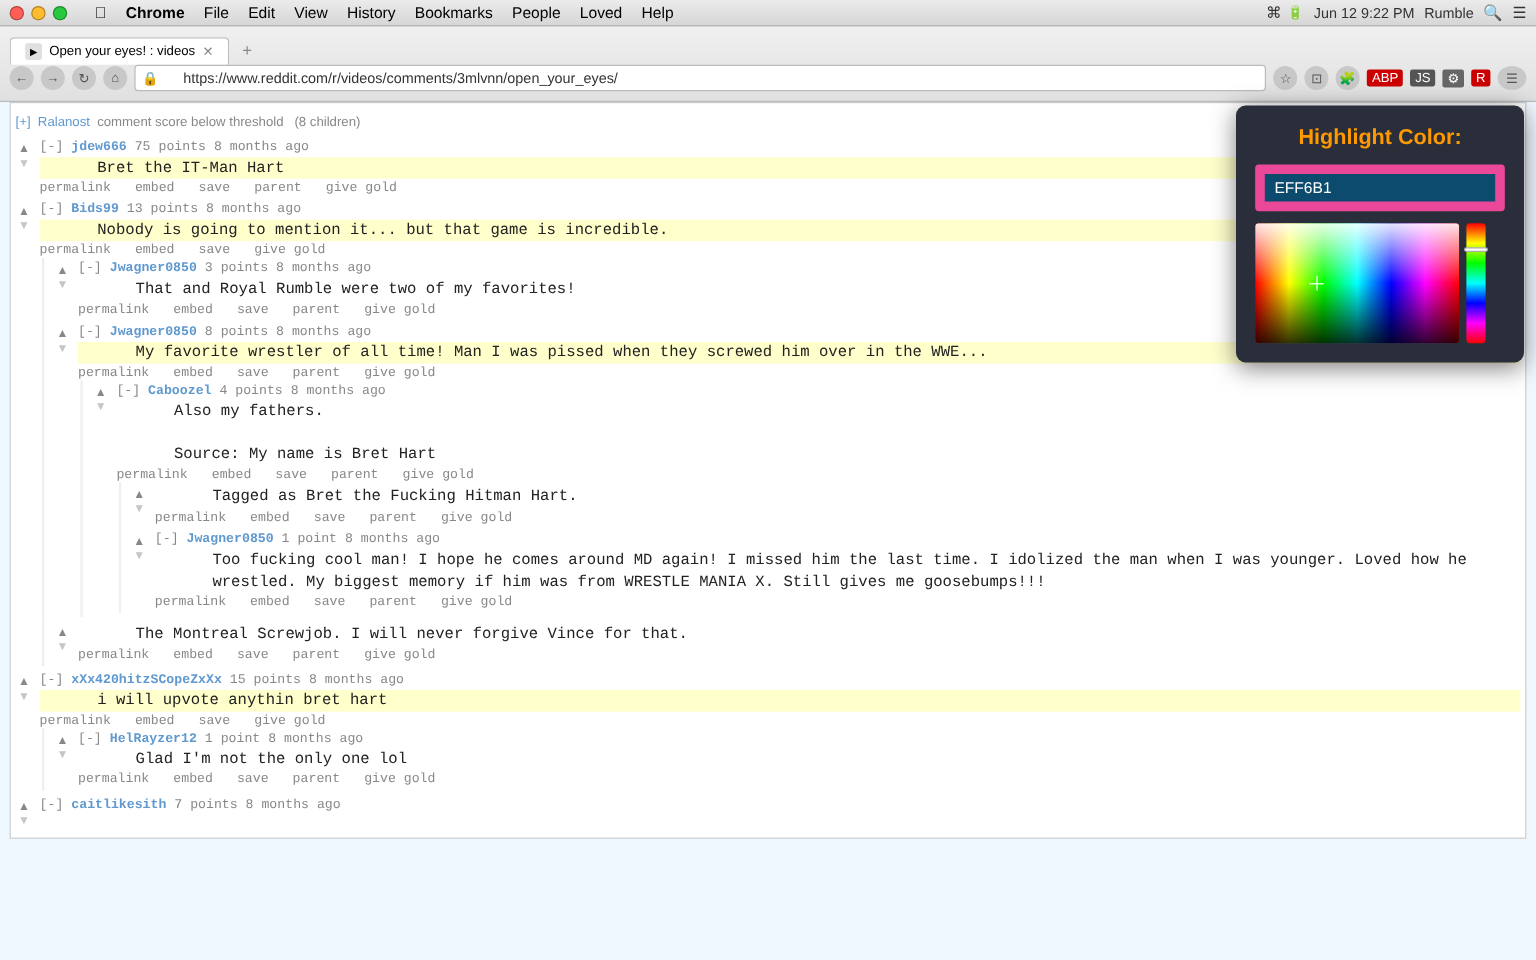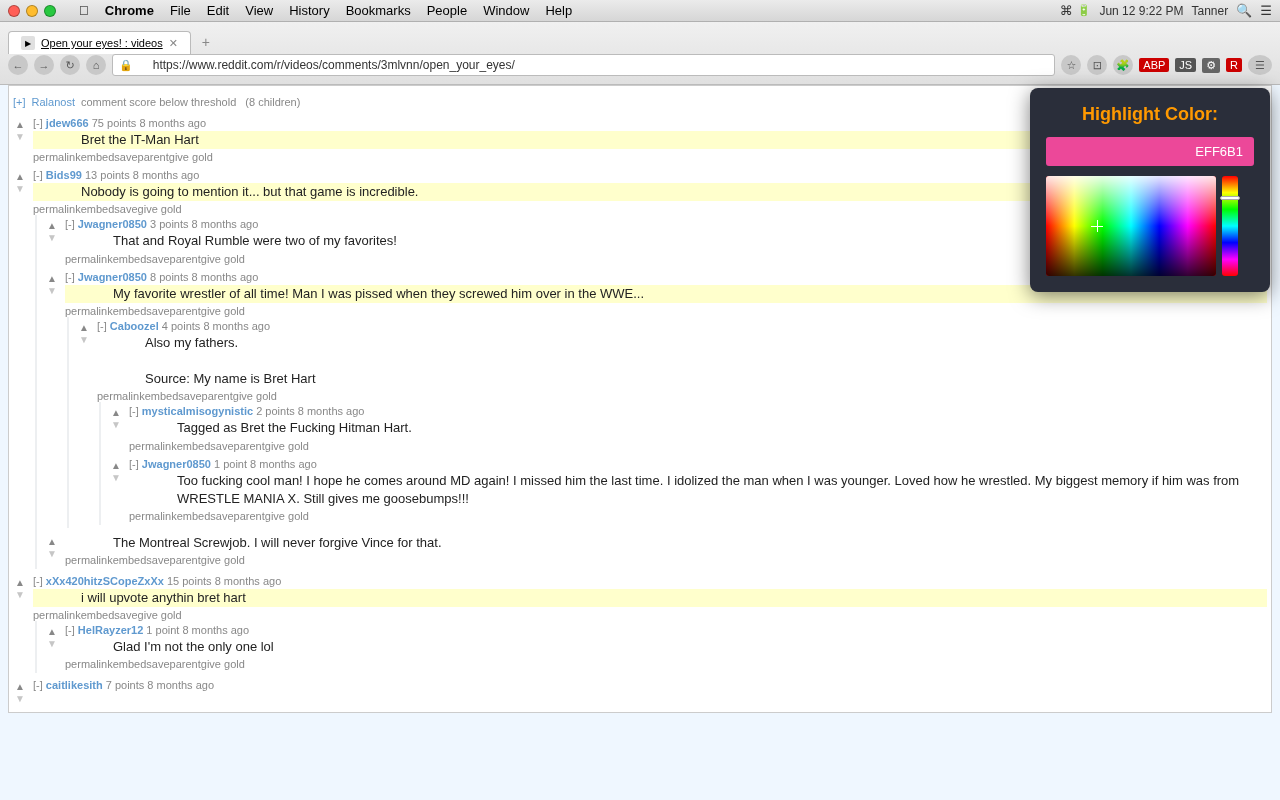--- a/index.html
+++ b/index.html
@@ -45,28 +45,28 @@
     .content-area { display: flex; height: calc(800px - 22px - 56px); }
     .main-content { flex: 1; overflow-y: auto; background: #eff7ff; padding: 0 8px 8px 8px; }
 
     
     .comment-section { background: white; border: 1px solid #ccc; padding: 4px; }
     .comment { padding: 3px 0 3px 0; }
     .comment-row { display: flex; align-items: flex-start; gap: 2px; }
     .vote-arrows { display: flex; flex-direction: column; align-items: center; min-width: 14px; margin-right: 4px; padding-top: 2px; }
     .arrow { font-size: 10px; color: #c6c6c6; cursor: pointer; line-height: 1.2; }
     .arrow.up { color: #888; }
-    .comment-body { flex: 1; }
+    .comment-body { flex: 1; font-family: Liberation Mono, monospace; }
     .comment-meta { font-size: 11px; color: #888; margin-bottom: 2px; }
     .comment-meta a { color: #5f99cf; text-decoration: none; }
     .username { color: #5f99cf; font-weight: bold; cursor: pointer; }
     .points { color: #888; }
     .comment-text { font-size: 13px; color: #222; line-height: 1.4; margin-bottom: 2px; padding-left: 48px; }
     .comment-text.highlighted { background: #ffffcc; }
-    .comment-actions { font-size: 11px; color: #888; display: flex; gap: 0; }
+    .comment-actions { font-size: 11px; color: #888; display: flex; gap: 20px; }
     .comment-actions a { color: #888; text-decoration: none; cursor: pointer; }
     .comment-indent { margin-left: 22px; border-left: 2px solid #edeff1; padding-left: 8px; }
 
     
     .color-picker-popup {
       position: fixed;
       top: 88px;
       right: 10px;
       width: 240px;
       background: #2a2e3a;
@@ -77,27 +77,27 @@
     }
     .color-picker-title {
       color: #f90;
       font-size: 18px;
       font-weight: bold;
       text-align: center;
       margin-bottom: 12px;
     }
     .color-hex-input {
       width: 100%;
-      background: #ec4899;
-      border: 3px solid #ec4899;
+      background: #0c4a6e;
+      border: 8px solid #ec4899;
       border-radius: 3px;
       padding: 4px 8px;
       color: white;
       font-size: 13px;
-      text-align: right;
+      text-align: left;
       outline: none;
       margin-bottom: 10px;
     }
     .color-picker-area {
       display: flex;
       gap: 6px;
     }
     .color-gradient-box {
       position: relative;
       width: 170px;
@@ -176,44 +176,44 @@
     </div>
     <div class="menu-bar">
       <span class="menu-item"></span>
       <span class="menu-item active">Chrome</span>
       <span class="menu-item">File</span>
       <span class="menu-item">Edit</span>
       <span class="menu-item">View</span>
       <span class="menu-item">History</span>
       <span class="menu-item">Bookmarks</span>
       <span class="menu-item">People</span>
-      <span class="menu-item">Window</span>
+      <span class="menu-item">Loved</span>
       <span class="menu-item">Help</span>
     </div>
   </div>
   <div class="title-bar-right">
     <span style="display:flex;gap:5px;align-items:center;">
       <span style="font-size:13px;">⌘</span>
       <span style="font-size:11px;">🔋</span>
     </span>
     <span>Jun 12  9:22 PM</span>
-    <span>Tanner</span>
+    <span>Rumble</span>
     <span style="font-size:13px;">🔍</span>
     <span style="font-size:13px;">☰</span>
   </div>
 </div>
 
 <div class="browser-chrome">
 
   <div class="tab-bar">
     <div class="tab">
       <div class="tab-favicon">
         <span style="font-size:8px;">▶</span>
       </div>
-      <span style="font-size:11px;overflow:hidden;white-space:nowrap;text-overflow:ellipsis;text-decoration:underline;">Open your eyes! : videos</span>
+      <span style="font-size:11px;overflow:hidden;white-space:nowrap;text-overflow:ellipsis;">Open your eyes! : videos</span>
       <span class="tab-close">✕</span>
     </div>
     <div style="width:30px;height:24px;display:flex;align-items:center;justify-content:center;cursor:pointer;">
       <span style="font-size:14px;color:#888;">+</span>
     </div>
   </div>
 
   <div class="nav-bar">
     <button class="nav-btn">←</button>
     <button class="nav-btn">→</button>
@@ -368,25 +368,20 @@
                 </div>
 
                 <div class="comment-indent">
                   <div class="comment">
                     <div class="comment-row">
                       <div class="vote-arrows">
                         <span class="arrow up">▲</span>
                         <span class="arrow">▼</span>
                       </div>
                       <div class="comment-body">
-                        <div class="comment-meta">
-                          <span style="color:#888;cursor:pointer;">[-]</span>
-                          <a class="username">mysticalmisogynistic</a>
-                          <span class="points"> <span>2 points</span> <span>8 months ago</span></span>
-                        </div>
                         <div class="comment-text">Tagged as Bret the Fucking Hitman Hart.</div>
                         <div class="comment-actions">
                           <a>permalink</a>
                           <a>embed</a>
                           <a>save</a>
                           <a>parent</a>
                           <a>give gold</a>
                         </div>
                       </div>
                     </div>

